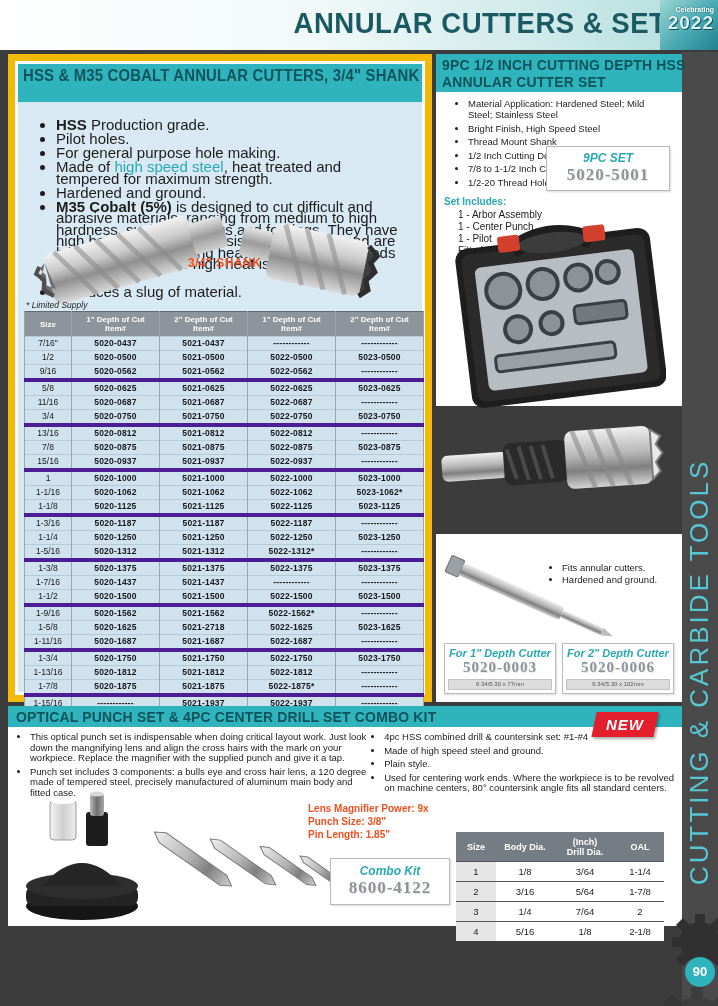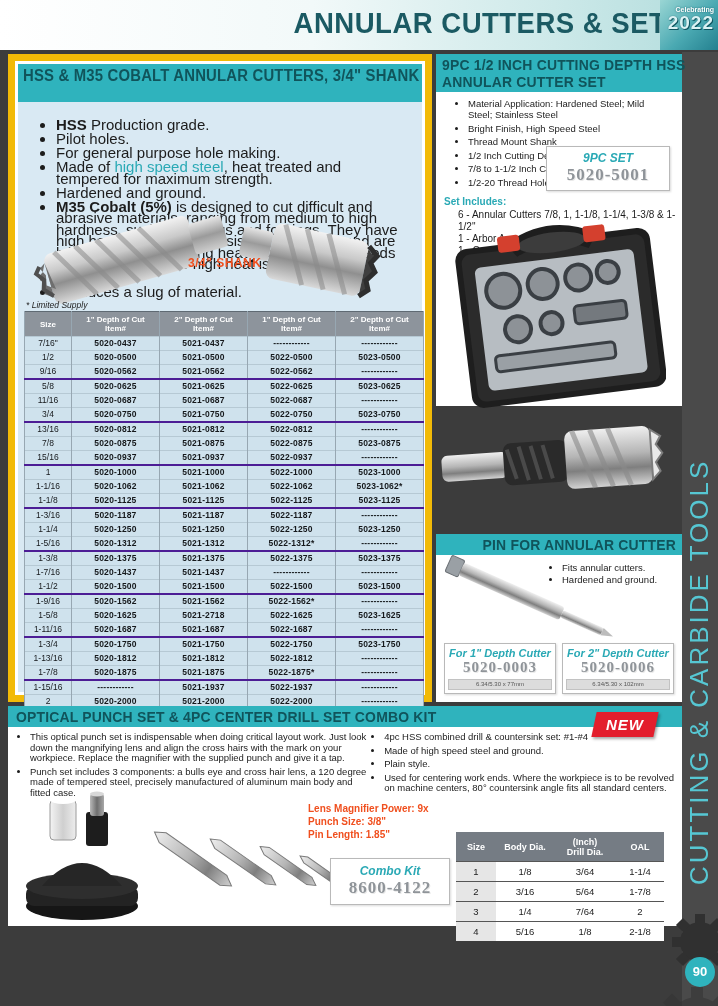--- a/index.html
+++ b/index.html
@@ -50,21 +50,21 @@
   .spec-table th,.spec-table td{border-left:1px solid #97a7b2;border-right:1px solid #97a7b2;
     text-align:center;padding:0;}
   .spec-table .gh-row th{background:#8d949c;color:#f2e3af;font-size:13px;font-weight:bold;height:19px;
     border-bottom:1px solid #c5cdd3;}
   .spec-table .gh-row .blank{background:#717881;}
   .spec-table .ch-row th{background:#8d949c;color:#ffffff;font-size:8px;font-weight:bold;height:24px;
     white-space:pre-line;line-height:9px;}
   .spec-table td{height:13px;line-height:13px;color:#15181b;border-top:1px solid #b6c9d4;}
   .spec-table td:first-child{font-weight:normal;font-size:8.5px;}
   .spec-table td:not(:first-child){font-weight:bold;letter-spacing:.2px;}
-  .spec-table tr.group-start td{border-top:2px solid #4c1d95;}
+  .spec-table tr.group-start td{border-top:4px solid #4c1d95;}
   .col-size{width:47px;} .col-i{width:88px;}
 
   
   .set-panel{position:absolute;left:436px;top:54px;width:246px;height:352px;background:#fff;}
   .set-title{padding:2px 0 2px 6px;font-size:15px;line-height:17px;}
   .set-bullets{margin:6px 0 0 0;padding:0 0 0 20px;font-size:9.5px;line-height:11px;color:#1c1c1c;}
   .set-bullets li{margin-bottom:2.5px;}
   .itm-box{border:1px solid #b9b9b9;background:#fff;text-align:center;box-shadow:1px 1px 2px rgba(0,0,0,.15);}
   .itm-label{font-size:12px;font-weight:bold;font-style:italic;color:#2aa9b5;}
   .itm-num{font-family:Liberation Serif, serif;font-size:17px;font-weight:bold;color:#8f9499;
@@ -429,21 +429,20 @@
       </ul>
 
     <div class="itm-box set-itm">
       <div class="itm-label">9PC SET</div>
       <div class="itm-num">5020-5001</div>
     </div>
 
     <div class="set-includes">
       <div class="si-title">Set Includes:</div>
       <ul>
-          <li>6 - Annular Cutters 7/8, 1, 1-1/8, 1-1/4, 1-3/8 &amp; 1-1/2"</li>
           <li>1 - Arbor Assembly</li>
           <li>1 - Center Punch</li>
           <li>1 - Pilot</li>
           <li>Fitted Case</li>
         </ul>
     </div>
 
     <svg class="case-art" width="212" height="196" viewBox="0 0 212 196">
       <g transform="rotate(-7 106 98)">
         <rect x="8" y="26" width="196" height="160" rx="12" fill="#1e1e1e"></rect>
@@ -480,23 +479,20 @@
         <rect x="66" y="34" width="64" height="42" rx="8" fill="#2a2a2a"></rect>
         <path d="M70 40 l8 30 M82 38 l8 34 M94 38 l8 34 M106 38 l8 34" stroke="#4a4a4a" stroke-width="4"></path>
         <rect x="128" y="26" width="86" height="58" rx="8" fill="url(#silver3)"></rect>
         <path d="M136 26 L156 84 M154 26 L174 84 M172 26 L192 84" stroke="#8a8a8a" stroke-width="5" opacity=".6"></path>
         <path d="M214 30 l10 7 l-5 8 l6 9 l-7 9 l4 9 l-8 8 l0 -50 z" fill="#e8e8e8" stroke="#7c7c7c" stroke-width="2"></path>
       </g>
     </svg>
   </div>
 
   <div class="pin-panel">
-    <div class="teal-bar pin-bar">
-      <span class="bar-text">PIN FOR ANNULAR CUTTER</span>
-    </div>
     <ul class="pin-bullets">
         <li>Fits annular cutters.</li>
         <li>Hardened and ground.</li>
       </ul>
 
     <svg class="pin-art" width="200" height="110" viewBox="0 0 200 110">
       <g transform="rotate(24 100 55)">
         <rect x="6" y="40" width="14" height="18" rx="2" fill="#9aa0a5" stroke="#6b7075"></rect>
         <rect x="20" y="42" width="110" height="14" rx="3" fill="url(#silver3)"></rect>
         <rect x="130" y="45" width="44" height="8" rx="2" fill="url(#silver3)"></rect>

